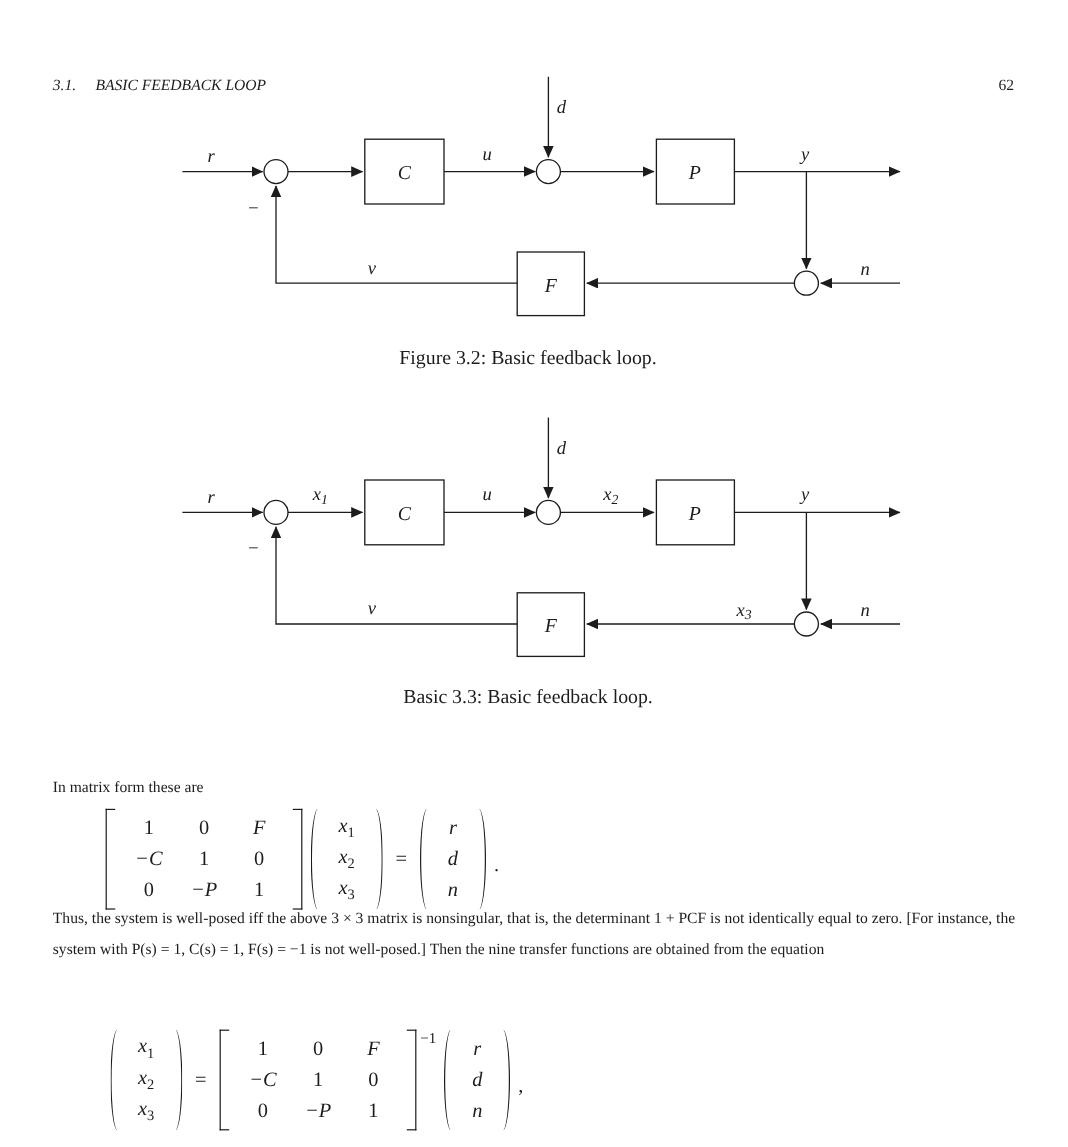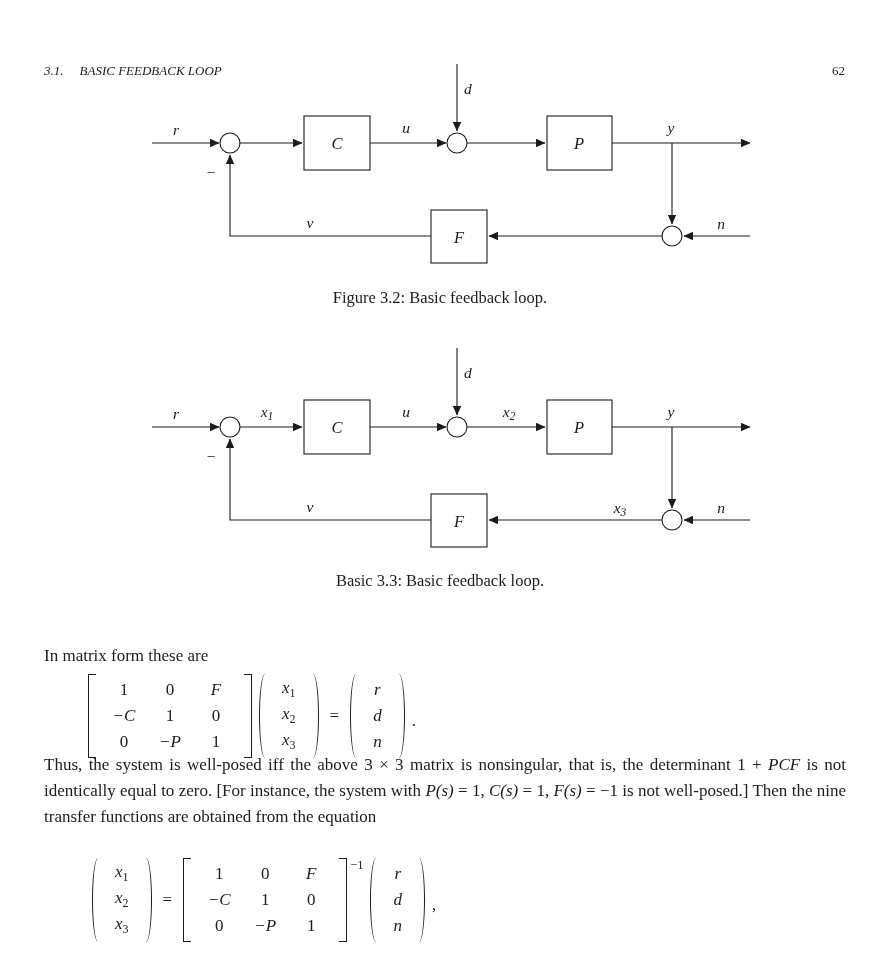--- a/index.html
+++ b/index.html
@@ -11,23 +11,23 @@
   .header {
     position:absolute; top:18px; left:44px; right:45px;
     display:flex; justify-content:space-between; align-items:baseline;
     font-size:13px;
     margin-top:45px;
   }
   .sec-left { font-style:italic; }
   .sec-num { margin-right:16px; }
   .fig-svg { position:absolute; left:0; }
   .caption { position:absolute; left:0; width:880px; text-align:center; font-size:16.5px; }
-  .bodytext { position:absolute; left:44px; width:802px; font-size:17px; line-height:26px; }
+  .bodytext { position:absolute; left:44px; width:802px; font-size:13px; line-height:26px; }
   .just { text-align:justify; }
-  .it { font-style:italic; }
+  .it { }
 
   .equation { position:absolute; display:flex; align-items:center; }
   .sqbr { align-self:stretch; width:8px; }
   .sqbr.l { border-left:1.5px solid #1c1c1c; border-top:1.5px solid #1c1c1c; border-bottom:1.5px solid #1c1c1c; }
   .sqbr.r { border-right:1.5px solid #1c1c1c; border-top:1.5px solid #1c1c1c; border-bottom:1.5px solid #1c1c1c; }
   .paren { align-self:stretch; width:12px; }
   .paren.l { border-left:1.6px solid #1c1c1c; border-radius:50%; }
   .paren.r { border-right:1.6px solid #1c1c1c; border-radius:50%; }
   .mat {
     display:grid; grid-template-columns:repeat(3,46px); grid-auto-rows:26px;

